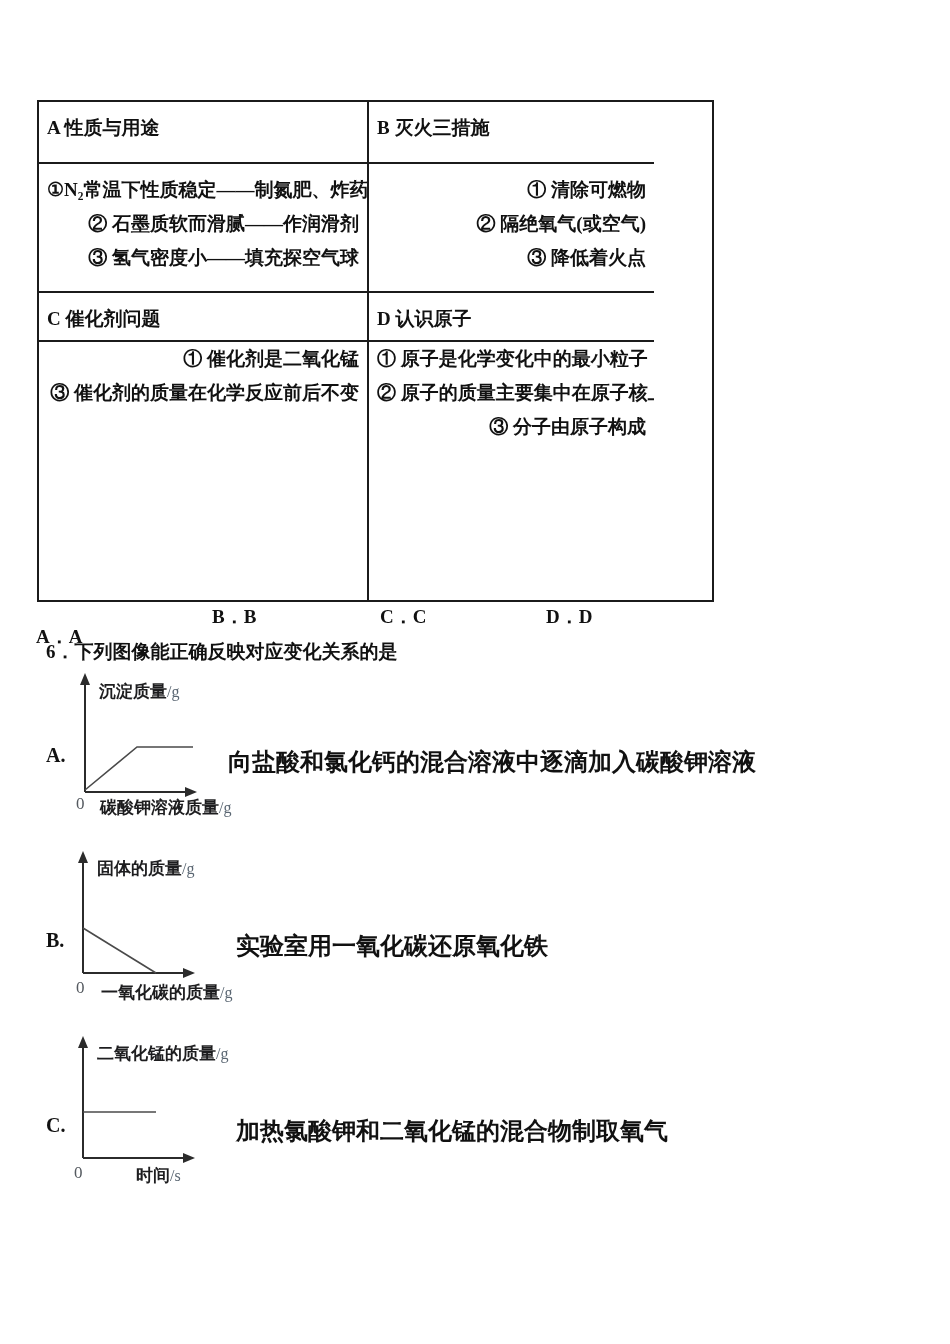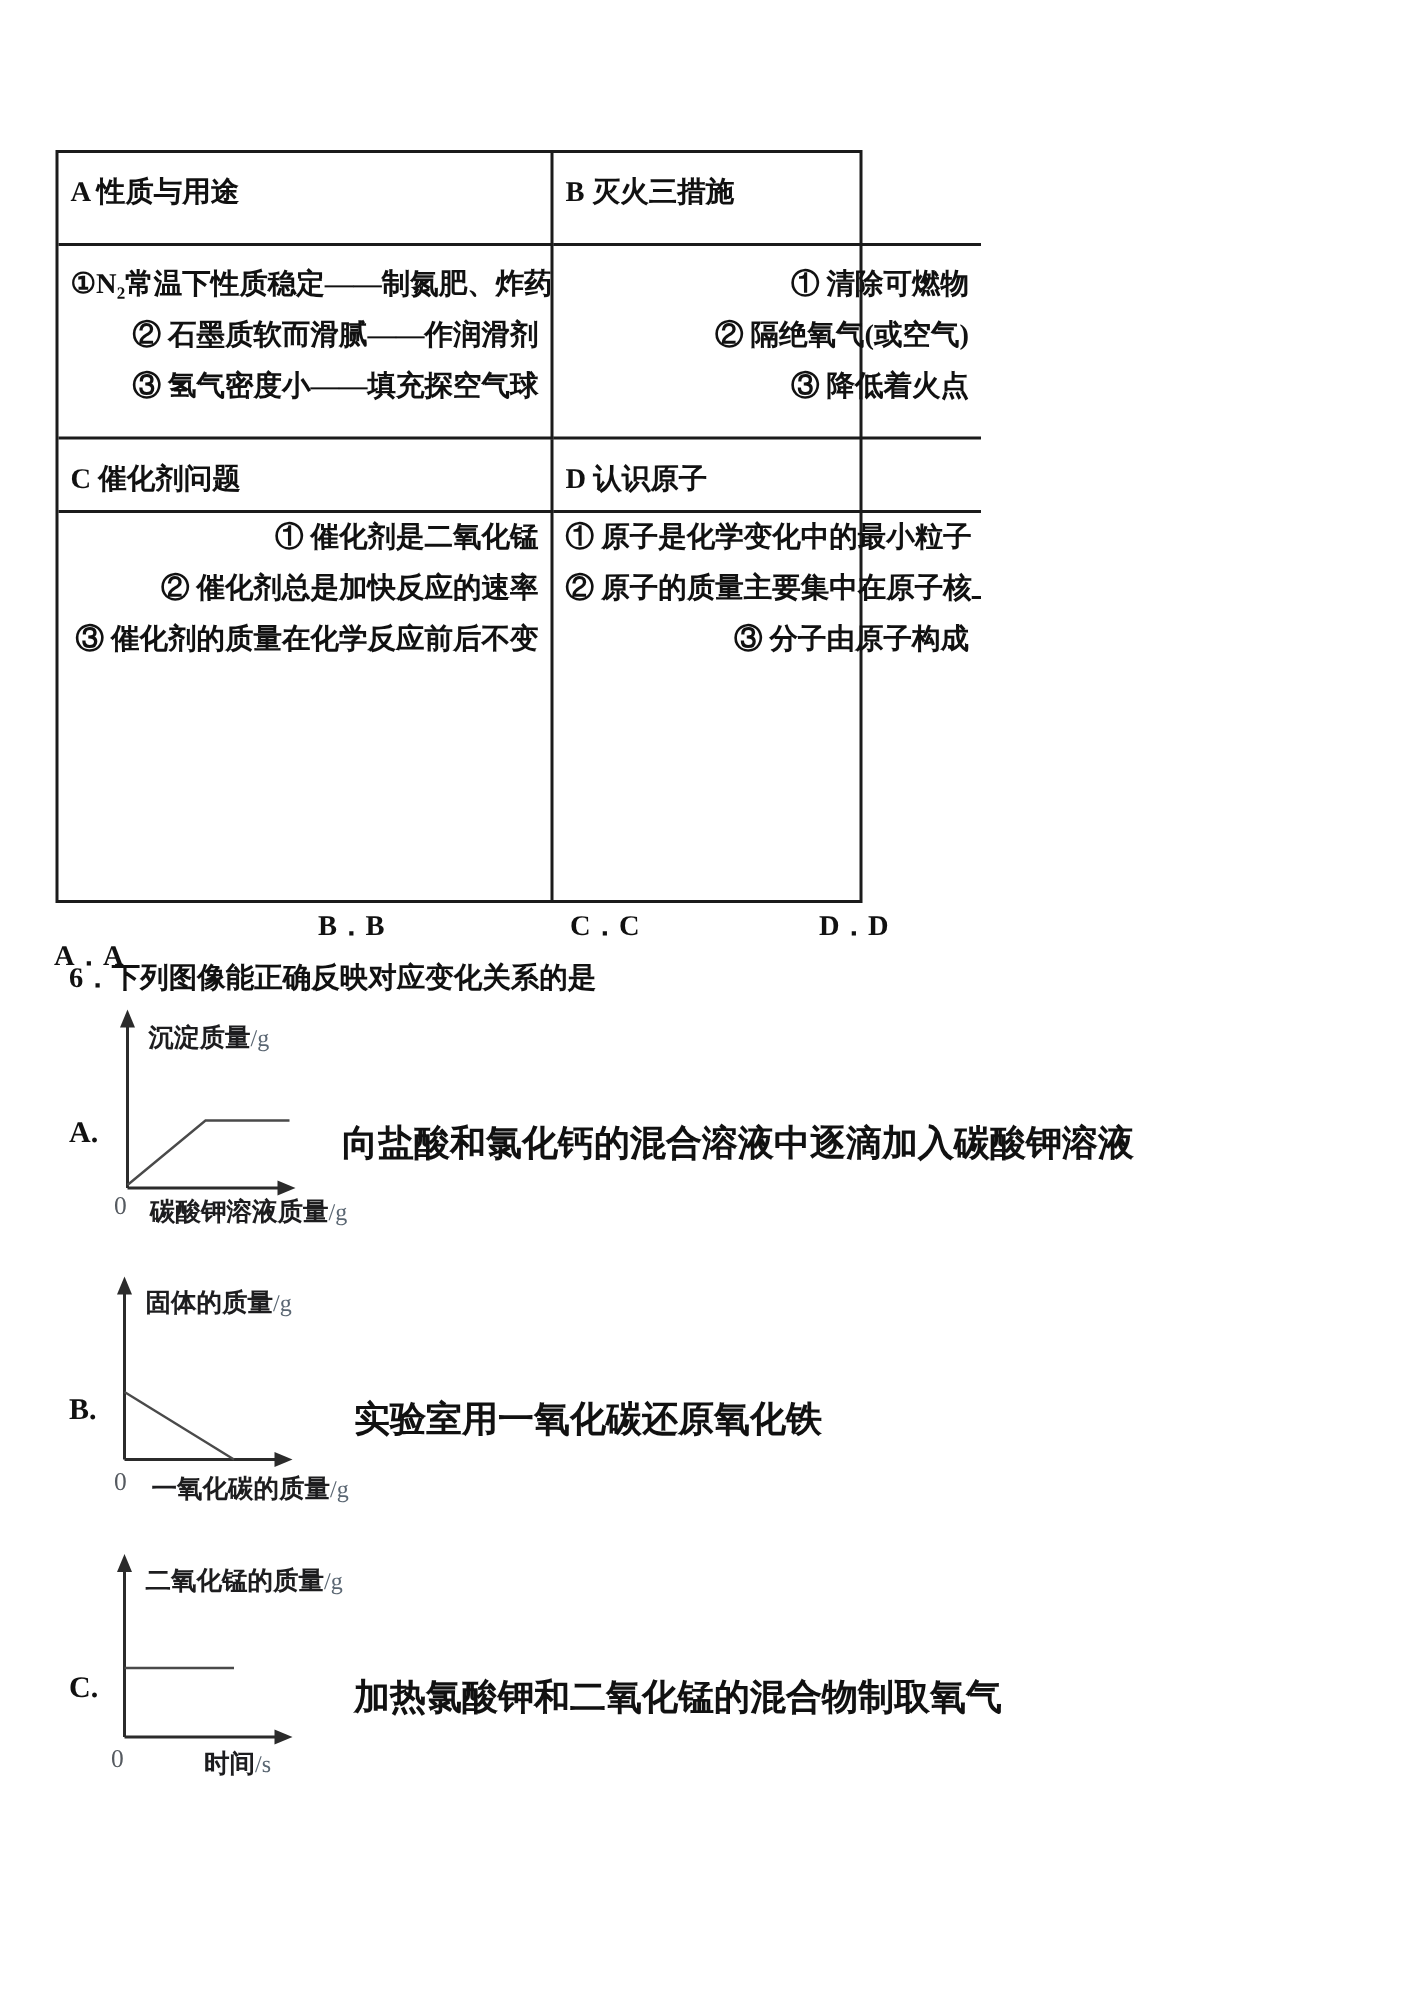--- a/index.html
+++ b/index.html
@@ -4,21 +4,21 @@
 <style>
   * { margin:0; padding:0; box-sizing:border-box; }
   html,body { background:#ffffff; }
   .page {
     position:relative; width:950px; height:1344px; background:#ffffff;
     font-family:"Liberation Serif","DejaVu Serif",serif; color:#111;
     overflow:hidden;
   }
   
   .exam-table {
-    position:absolute; left:37px; top:100px; width:538px;
+    position:absolute; left:37px; top:100px; width:677px;
     display:grid; grid-template-columns:330px 285px;
     grid-template-rows:62px 129px 49px 258px;
     border:2px solid #1b1b1b;
   }
   .tcell { padding:0 8px; overflow:hidden; }
   .tcell.colA { border-right:2px solid #1b1b1b; }
   .tcell.rowend { border-bottom:2px solid #1b1b1b; }
   .tcell.head { padding-top:13px; font-size:19px; font-weight:700; }
   .tcell.body p { font-size:19px; font-weight:700; line-height:34px; white-space:nowrap;text-align:right; }
   .tcell.body.top1 { padding-top:9px; }
@@ -64,21 +64,20 @@
 
     <div class="tcell colA rowend head">
       <span>C 催化剂问题</span>
     </div>
     <div class="tcell rowend head">
       <span>D 认识原子</span>
     </div>
 
     <div class="tcell colA body top2">
       <p>① 催化剂是二氧化锰</p>
-      <p>② 催化剂总是加快反应的速率</p>
       <p>③ 催化剂的质量在化学反应前后不变</p>
     </div>
     <div class="tcell body top2">
       <p>① 原子是化学变化中的最小粒子</p>
       <p>② 原子的质量主要集中在原子核上</p>
       <p>③ 分子由原子构成</p>
     </div>
   </div>
 
   <span class="abs answer" style="left:36px;  top:604px;margin-top:20px;">A．A</span>

